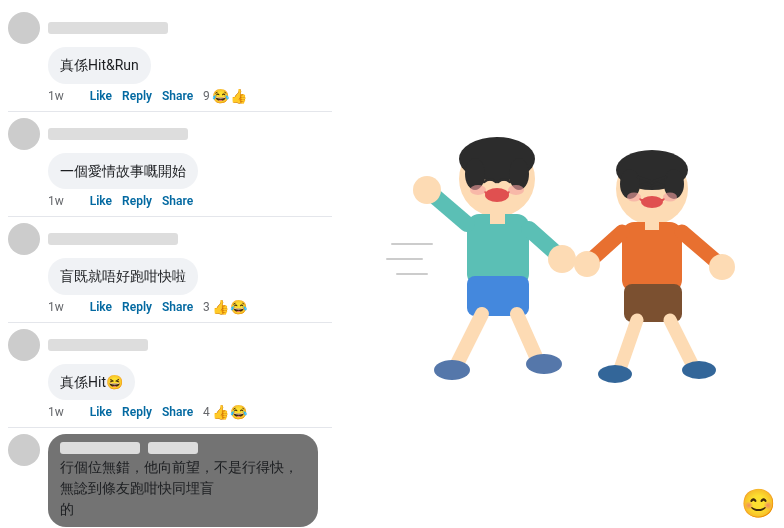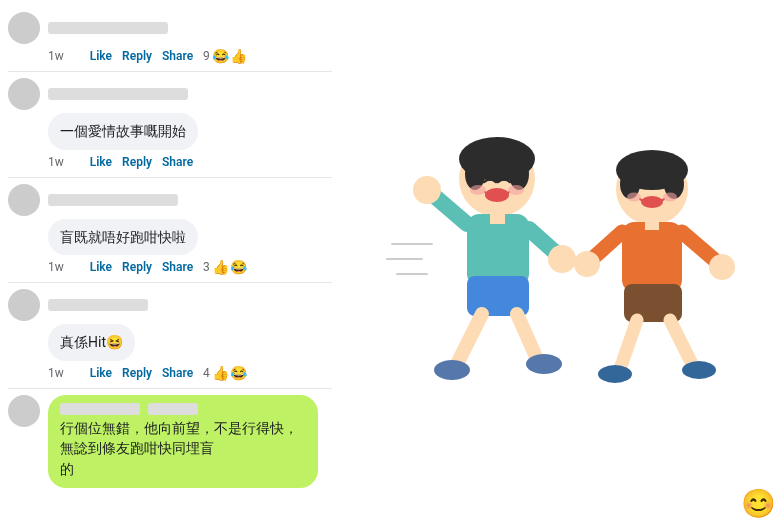--- a/index.html
+++ b/index.html
@@ -128,21 +128,21 @@
       background: #ccc;
       margin-right: 8px;
       flex-shrink: 0;
     }
 
     .large-comment-content {
       flex: 1;
     }
 
     .large-comment-bubble {
-      background: #bef264;
+      background: #737373;
       border-radius: 18px;
       padding: 8px 12px;
       display: inline-block;
       max-width: 270px;
     }
 
     .large-name-row {
       display: flex;
       align-items: center;
       gap: 8px;
@@ -189,20 +189,23 @@
 </head>
 <body>
 
 <div class="comments-section">
   <div class="left-panel">
 
     <div class="comment-item">
       <div class="comment-header">
         <div class="avatar-placeholder"></div>
         <div class="name-placeholder" style="width:120px;"></div>
+      </div>
+      <div class="comment-bubble">
+        <span class="comment-text">真係Hit&amp;Run</span>
       </div>
       <div class="comment-actions">
         <span class="action-time">1w</span>
         <span class="action-btn">Like</span>
         <span class="action-btn">Reply</span>
         <span class="action-btn">Share</span>
         <div class="reactions">
           <span class="reaction-count">9</span>
           <span class="emoji">😂</span>
           <span class="emoji">👍</span>

